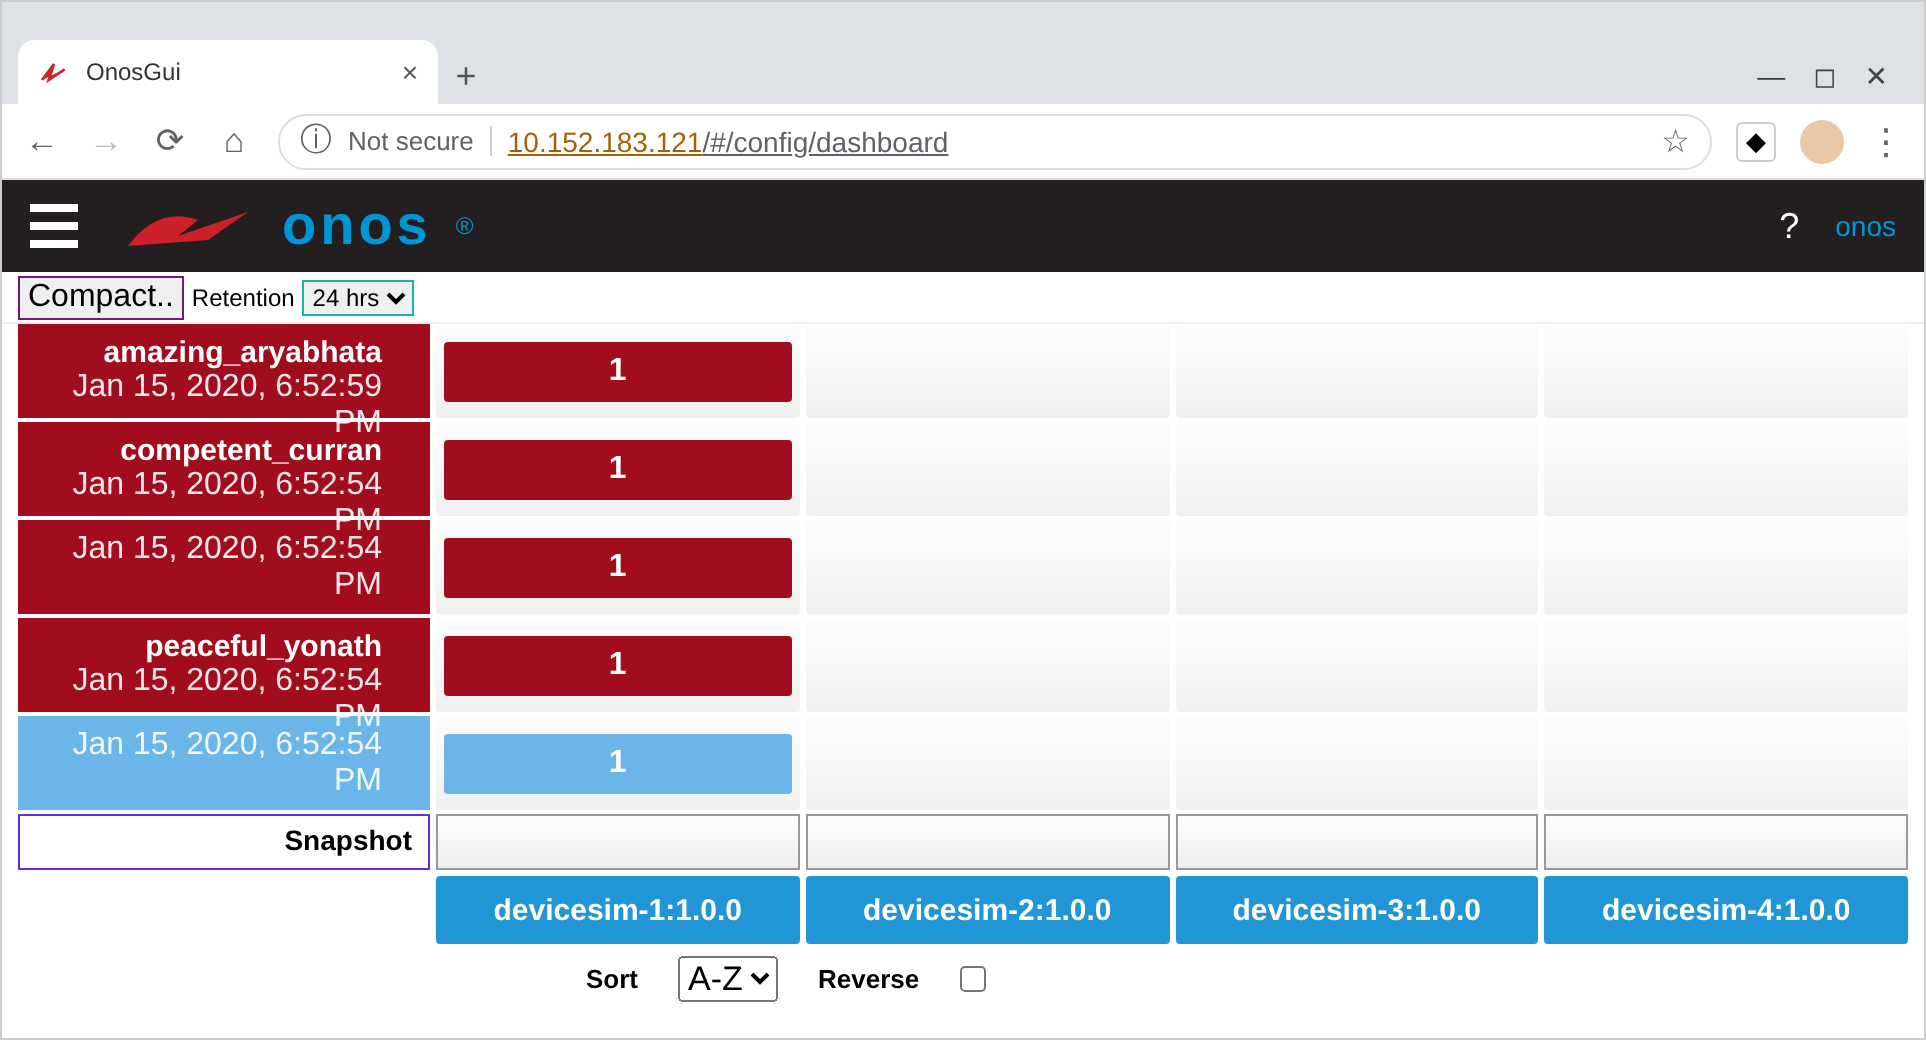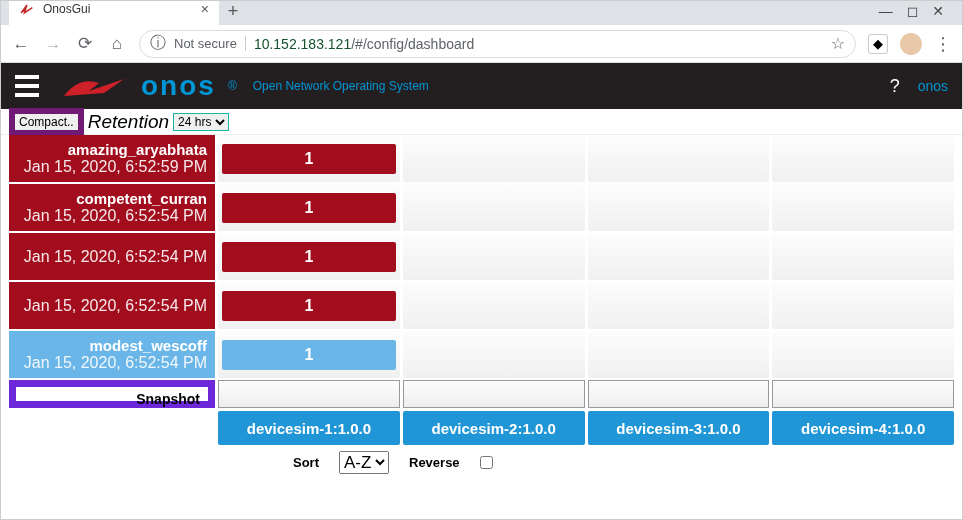--- a/index.html
+++ b/index.html
@@ -1,73 +1,73 @@
 <!DOCTYPE html>
 <html><head>
 <meta charset="utf-8">
 <style>
 * { margin: 0; padding: 0; box-sizing: border-box; }
 body { font-family: Arial, sans-serif; font-size: 13px; background: #fff; width: 963px; height: 520px; overflow: hidden; border: 1px solid #ccc; }
 
 
-.browser-tabs { height: 24px; background: #dee1e6; display: flex; align-items: flex-end; padding: 4px 8px 0 8px; }
+.browser-tabs { height: 51px; background: #dee1e6; display: flex; align-items: flex-end; padding: 4px 8px 0 8px; }
 .tab { background: #fff; border-radius: 8px 8px 0 0; height: 32px; display: flex; align-items: center; padding: 0 10px; min-width: 210px; gap: 8px; }
 .tab-favicon { width: 16px; height: 16px; color: #c62828; }
 .tab-title { flex: 1; font-size: 12px; color: #333; }
 .tab-close { color: #555; font-size: 14px; cursor: pointer; }
 .new-tab { width: 28px; height: 28px; display: flex; align-items: center; justify-content: center; color: #555; font-size: 18px; cursor: pointer; }
 .window-controls { margin-left: auto; display: flex; gap: 14px; padding: 0 10px 6px 0; color: #444; }
 .window-controls span { cursor: pointer; font-size: 14px; }
 
 .address-bar { height: 38px; background: #fff; border-bottom: 1px solid #ddd; display: flex; align-items: center; padding: 0 10px; gap: 12px; }
 .nav-btn { color: #5f6368; font-size: 17px; cursor: pointer; width: 20px; text-align: center; }
 .nav-btn.disabled { color: #bbb; }
 .url-box { flex: 1; height: 28px; border: 1px solid #ddd; border-radius: 14px; display: flex; align-items: center; padding: 0 10px; gap: 8px; font-size: 14px; color: #202124; }
 .url-info { color: #5f6368; font-size: 16px; }
 .url-secure { color: #5f6368; font-size: 13px; border-right: 1px solid #ccc; padding-right: 8px; }
 .url-text { color: #202124; }
-.url-host { color: #14532d; }
-.url-path { color: #5f6368; }
+.url-host { color: #a16207; text-decoration: underline; }
+.url-path { color: #5f6368; text-decoration: underline; }
 .url-star { margin-left: auto; color: #5f6368; font-size: 16px; }
 .ext-icon { width: 20px; height: 20px; border: 1px solid #ccc; border-radius: 3px; display: flex; align-items: center; justify-content: center; }
 .avatar { width: 22px; height: 22px; border-radius: 50%; background: #e8c8a8; }
 .kebab { color: #5f6368; font-size: 18px; cursor: pointer; }
 
 
 .onos-header { height: 46px; background: #231f20; display: flex; align-items: center; padding: 0 14px; gap: 12px; }
 .hamburger { display: flex; flex-direction: column; gap: 5px; cursor: pointer; }
 .hamburger span { width: 24px; height: 4px; background: #fff; }
 .onos-bird { color: #ce2029; margin-left: 8px; }
 .onos-logo { color: #0095d5; font-size: 28px; font-weight: bold; letter-spacing: 2px; text-transform: lowercase; font-family: Arial; }
 .onos-tag { color: #0095d5; font-size: 12px; margin-left: 4px; }
 .onos-right { margin-left: auto; display: flex; align-items: center; gap: 18px; color: #fff; }
 .help-icon { font-size: 18px; cursor: pointer; }
 .onos-user { color: #0095d5; font-size: 14px; }
 
 
 .toolbar { height: 26px; display: flex; align-items: center; padding: 2px 8px; gap: 4px; border-bottom: 1px solid #eee; }
-.toolbar button { font-size: 12px; padding: 1px 4px; background: #efefef; border: 6px solid #701a75; cursor: pointer; }
-.toolbar-label { font-size: 19px; font-style: italic; }
+.toolbar button { font-size: 16px; padding: 1px 4px; background: #efefef; border: 1px solid #701a75; cursor: pointer; }
+.toolbar-label { font-size: 12px; }
 .toolbar select { font-size: 12px; border: 1px solid #14b8a6; }
 
 
 .grid { padding: 0 8px; }
 .row { display: flex; height: 47px; gap: 3px; margin-bottom: 2px; }
-.row-label { width: 206px; color: #fff; text-align: right; padding: 6px 8px; display: flex; flex-direction: column; justify-content: center; }
+.row-label { width: 206px; color: #fff; text-align: right; padding: 6px 24px; display: flex; flex-direction: column; }
 .row-label.red { background: #a20d1e; }
 .row-label.blue { background: #6bb6e8; }
 .row-name { font-size: 15px; font-weight: bold; }
 .row-time { font-size: 16px; opacity: 0.9; }
 .cell { flex: 1; background: linear-gradient(#fdfdfd, #f0f0f0); border-radius: 2px; display: flex; align-items: center; justify-content: center; }
 .cell .block { height: 30px; display: flex; align-items: center; justify-content: center; color: #fff; font-weight: bold; font-size: 16px; width: 96%; border-radius: 2px; }
 .block.red { background: #a20d1e; }
 .block.blue { background: #6bb6e8; }
 
 .snapshot-row { display: flex; height: 28px; gap: 3px; margin-bottom: 3px; }
-.snapshot-label { width: 206px; border: 7px solid #6d28d9; text-align: right; padding: 4px 8px; font-weight: bold; font-size: 14px; }
+.snapshot-label { width: 206px; border: 1px solid #6d28d9; text-align: right; padding: 4px 8px; font-weight: bold; font-size: 14px; }
 .snapshot-cell { flex: 1; border: 1px solid #999; background: linear-gradient(#fdfdfd, #eee); }
 
 .device-row { display: flex; gap: 3px; height: 34px; }
 .device-spacer { width: 206px; }
 .device-cell { flex: 1; background: #2196d6; color: #fff; font-weight: bold; font-size: 15px; display: flex; align-items: center; justify-content: center; border-radius: 2px; }
 
 .sort-row { display: flex; align-items: center; justify-content: flex-start; padding: 6px 0 0 284px; gap: 20px; font-size: 13px; font-weight: bold; }
 .sort-row select { font-size: 17px; }
 .sort-row label { font-weight: bold; }
 </style>
@@ -110,21 +110,20 @@
   <div class="hamburger">
       <span></span>
       <span></span>
       <span></span>
     </div>
   <svg class="onos-bird" width="70" height="30" viewBox="0 0 70 30">
       <path fill="#ce2029" d="M5 25 Q20 5 40 12 L30 20 L65 8 L45 22 Z"></path>
     </svg>
   <span class="onos-logo">onos</span>
   <span style="color:#0095d5;font-size:12px;">®</span>
-  <span class="onos-tag">Open Network Operating System</span>
   <div class="onos-right">
     <span class="help-icon">?</span>
     <span class="onos-user">onos</span>
   </div>
 </div>
 
 <div class="toolbar">
   <button>Compact..</button>
   <span class="toolbar-label">Retention</span>
   <select><option>24 hrs</option></select>
@@ -162,32 +161,32 @@
         </div>
         <div class="cell">
           <div class="block red">1</div>
         </div>
         <div class="cell"></div>
         <div class="cell"></div>
         <div class="cell"></div>
       </div>
       <div class="row">
         <div class="row-label red">
+          <div class="row-name">peaceful_yonath</div>
           <div class="row-time">Jan 15, 2020, 6:52:54 PM</div>
         </div>
         <div class="cell">
           <div class="block red">1</div>
         </div>
         <div class="cell"></div>
         <div class="cell"></div>
         <div class="cell"></div>
       </div>
       <div class="row">
         <div class="row-label blue">
-          <div class="row-name">modest_wescoff</div>
           <div class="row-time">Jan 15, 2020, 6:52:54 PM</div>
         </div>
         <div class="cell">
           <div class="block blue">1</div>
         </div>
         <div class="cell"></div>
         <div class="cell"></div>
         <div class="cell"></div>
       </div>
     </div>

